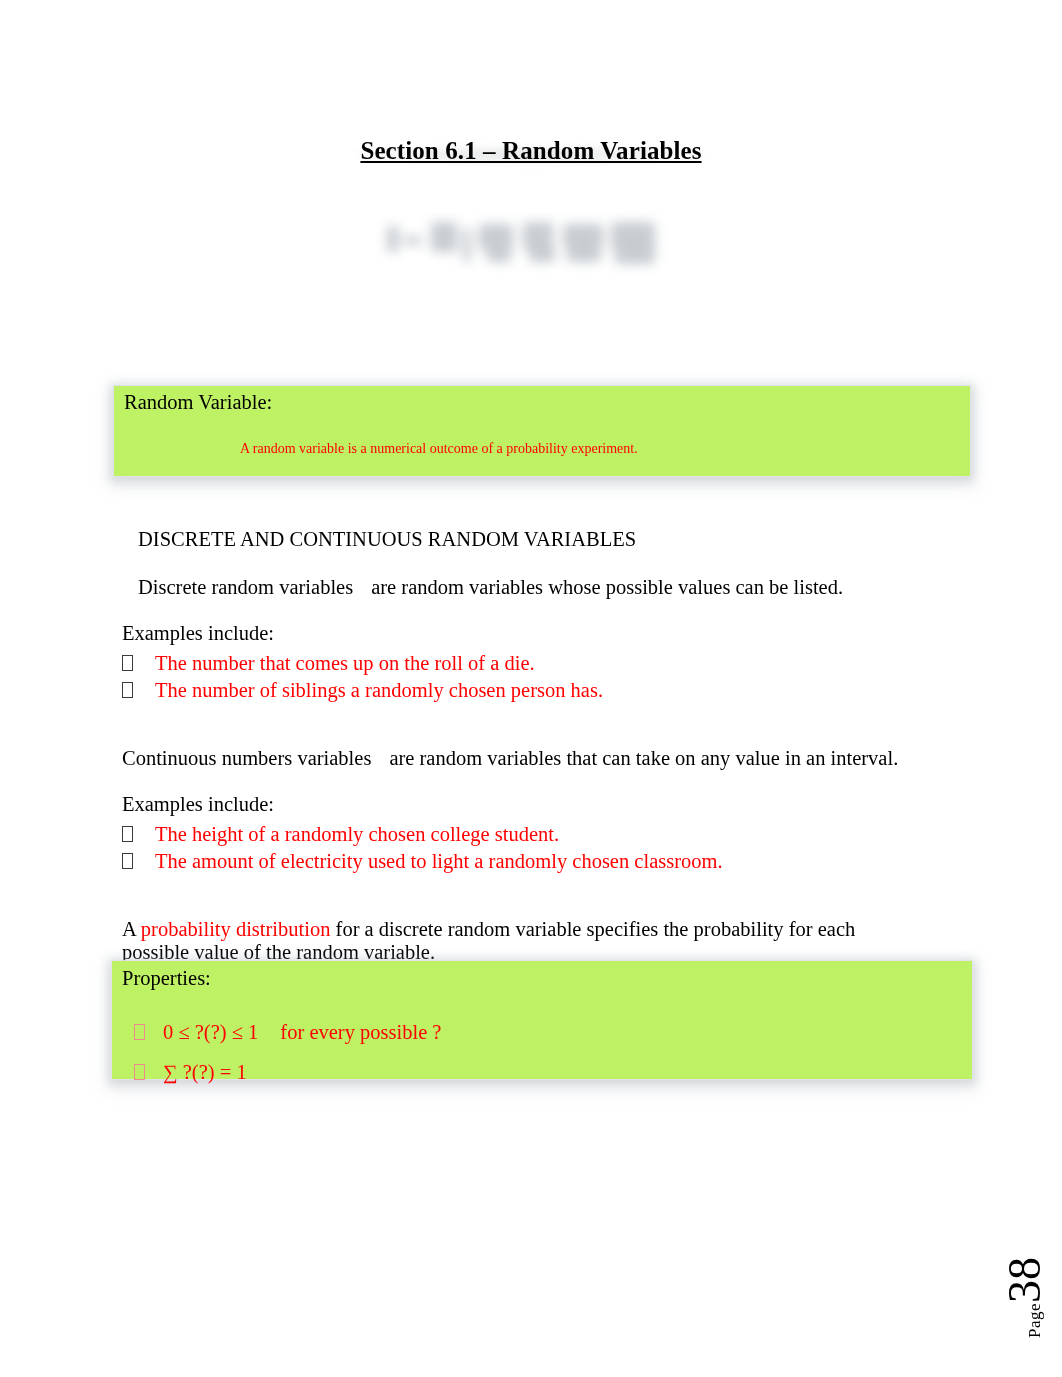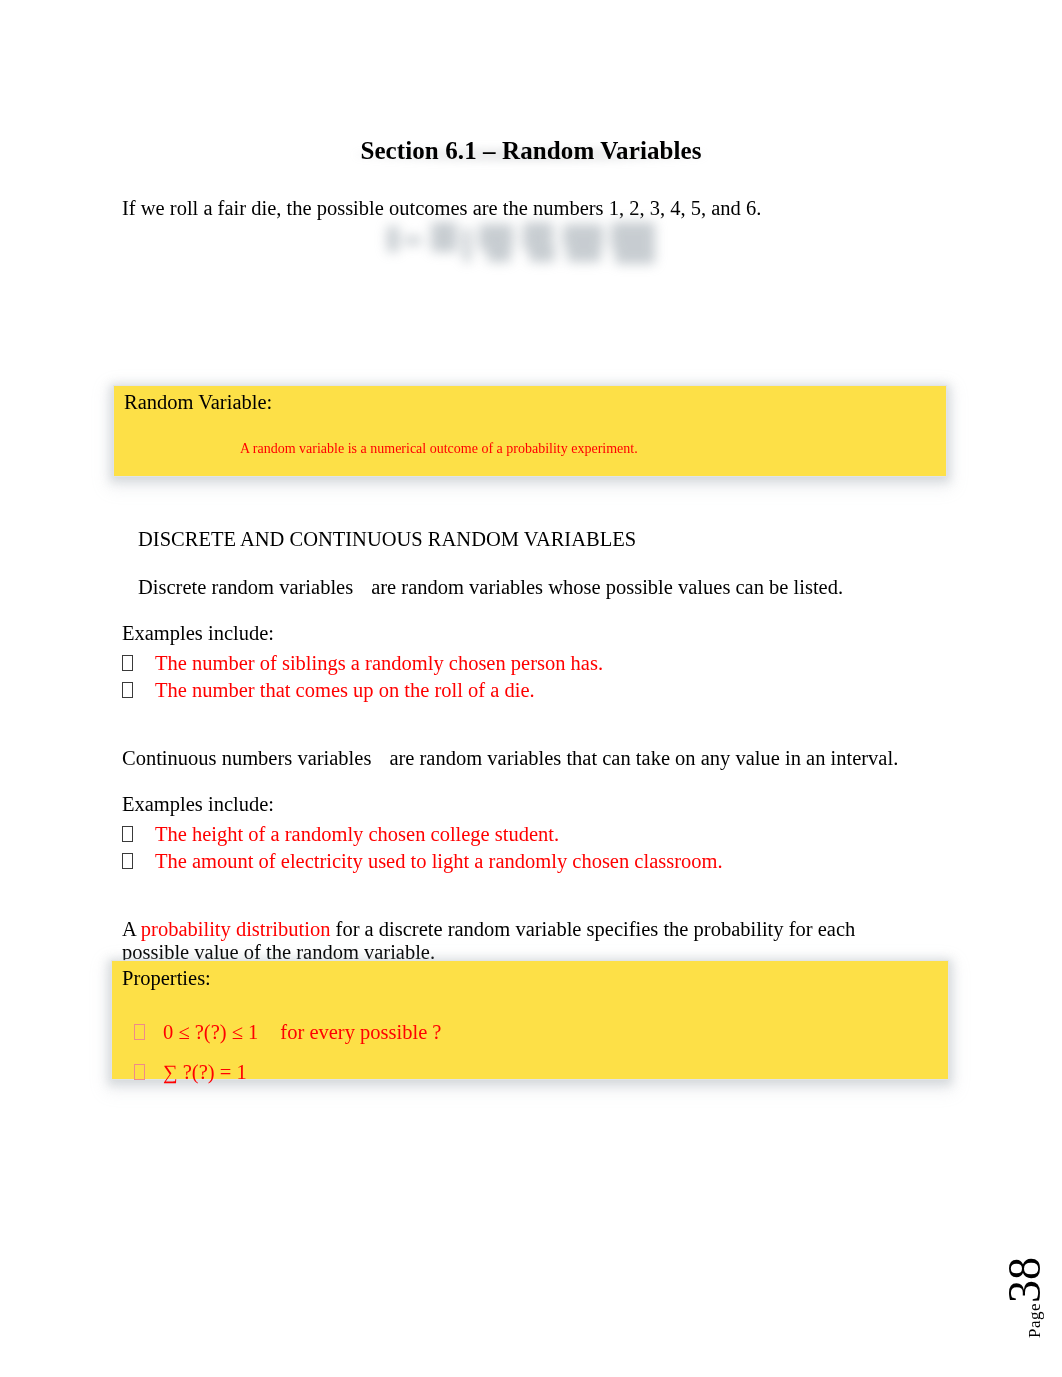--- a/index.html
+++ b/index.html
@@ -20,20 +20,21 @@
   
   .doc-title {
     position: absolute;
     left: 0;
     right: 0;
     top: 120px;
     text-align: center;
     font-size: 25px;
     line-height: 1.15;
     letter-spacing: 0.1px;
+    text-decoration: underline;
   }
   
   .title-smudge {
     position: absolute;
     left: 355px;
     top: 146px;
     width: 350px;
     height: 18px;
     background: radial-gradient(ellipse at center, rgba(150,155,160,0.26) 0%, rgba(150,155,160,0.10) 55%, rgba(255,255,255,0) 80%);
     filter: blur(3px);
@@ -83,25 +84,26 @@
   .b7 { left: 140px; top: 10px; width: 30px; height: 28px; }
   .b8 { left: 146px; top: 34px; width: 26px; height: 16px; }
   .b9 { left: 180px; top: 12px; width: 40px; height: 24px; }
   .b10{ left: 184px; top: 34px; width: 34px; height: 16px; }
   .b11{ left: 228px; top: 10px; width: 44px; height: 28px; }
   .b12{ left: 232px; top: 34px; width: 40px; height: 18px; }
 
   
   .def-box {
     position: absolute;
-    background: #fde047;
+    background: #bef264;
     box-shadow:
       0 0 0 1px rgba(225,228,231,0.9),
       0 2px 9px 4px rgba(150,158,166,0.30),
       0 6px 16px 6px rgba(170,178,186,0.18);
+    padding-left: 24px;
   }
   .def-box.box-rv   { left: 114px; top: 386px; width: 832px; height: 90px; }
   .def-box.box-prop { left: 112px; top: 961px; width: 836px; height: 118px; }
 
   .box-label {
     position: absolute;
     font-size: 20.5px;
     color: #000000;
   }
   .box-rv .box-label   { left: 10px; top: 5px; }
@@ -173,21 +175,20 @@
   .page-number .pn-value { font-size: 46px; letter-spacing: 0px; }
 </style>
 </head>
 <body>
 
 <div class="page">
 
   <div class="title-smudge"></div>
   <h1 class="doc-title">Section 6.1 – Random Variables</h1>
 
-  <p class="para p-intro">If we roll a fair die, the possible outcomes are the numbers 1, 2, 3, 4, 5, and 6.</p>
 
   <div class="dice-figure">
     <span class="blob b1"></span>
       <span class="blob b2"></span>
       <span class="blob b3"></span>
     <span class="blob b4"></span>
       <span class="blob b5"></span>
       <span class="blob b6"></span>
     <span class="blob b7"></span>
       <span class="blob b8"></span>
@@ -207,25 +208,25 @@
 
   <p class="para p-disc">
     <span>Discrete random variables</span><span class="gap"></span><span>are random variables whose possible values can be listed.</span>
   </p>
 
   <p class="para p-ex1">Examples include:</p>
 
   <ul class="bullet-list list-discrete">
     <li>
       <span class="tofu"></span>
+      <span class="item-text">The number that comes up on the roll of a die.</span>
+    </li>
+    <li>
+      <span class="tofu"></span>
       <span class="item-text">The number of siblings a randomly chosen person has.</span>
-    </li>
-    <li>
-      <span class="tofu"></span>
-      <span class="item-text">The number that comes up on the roll of a die.</span>
     </li>
   </ul>
 
   <p class="para p-cont">
     <span>Continuous numbers variables</span><span class="gap"></span><span>are random variables that can take on any value in an interval.</span>
   </p>
 
   <p class="para p-ex2">Examples include:</p>
 
   <ul class="bullet-list list-continuous">

